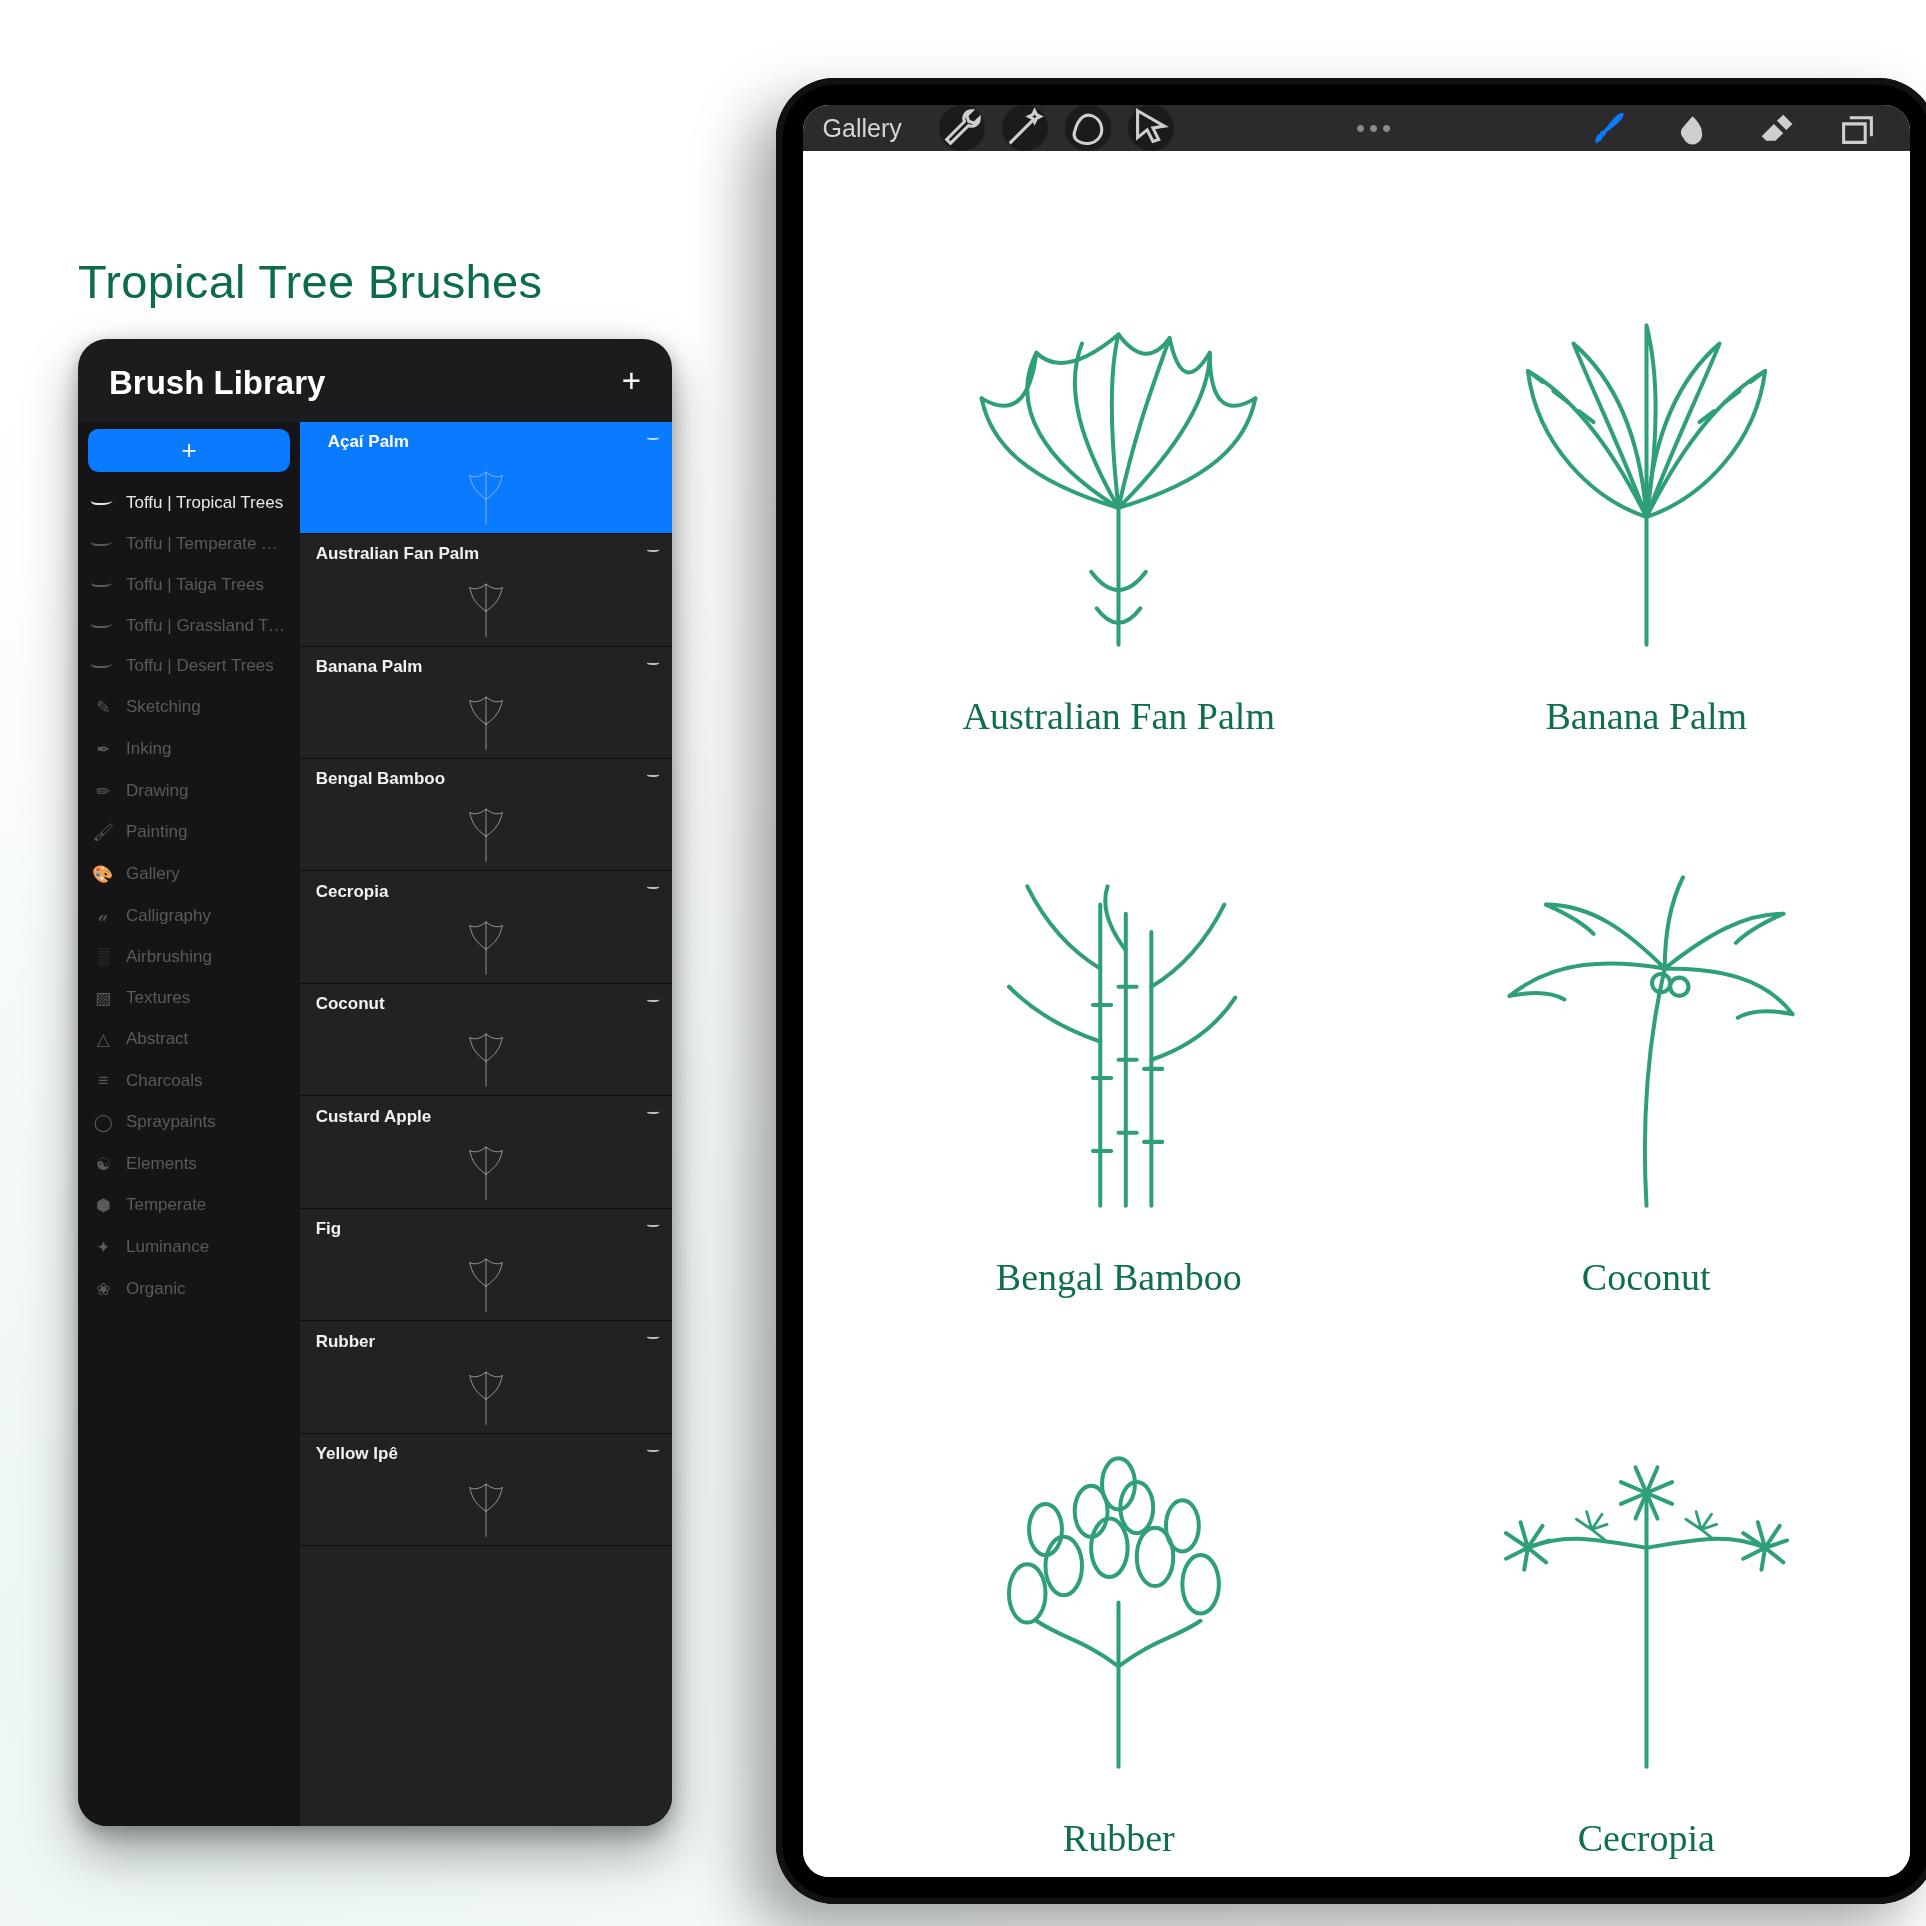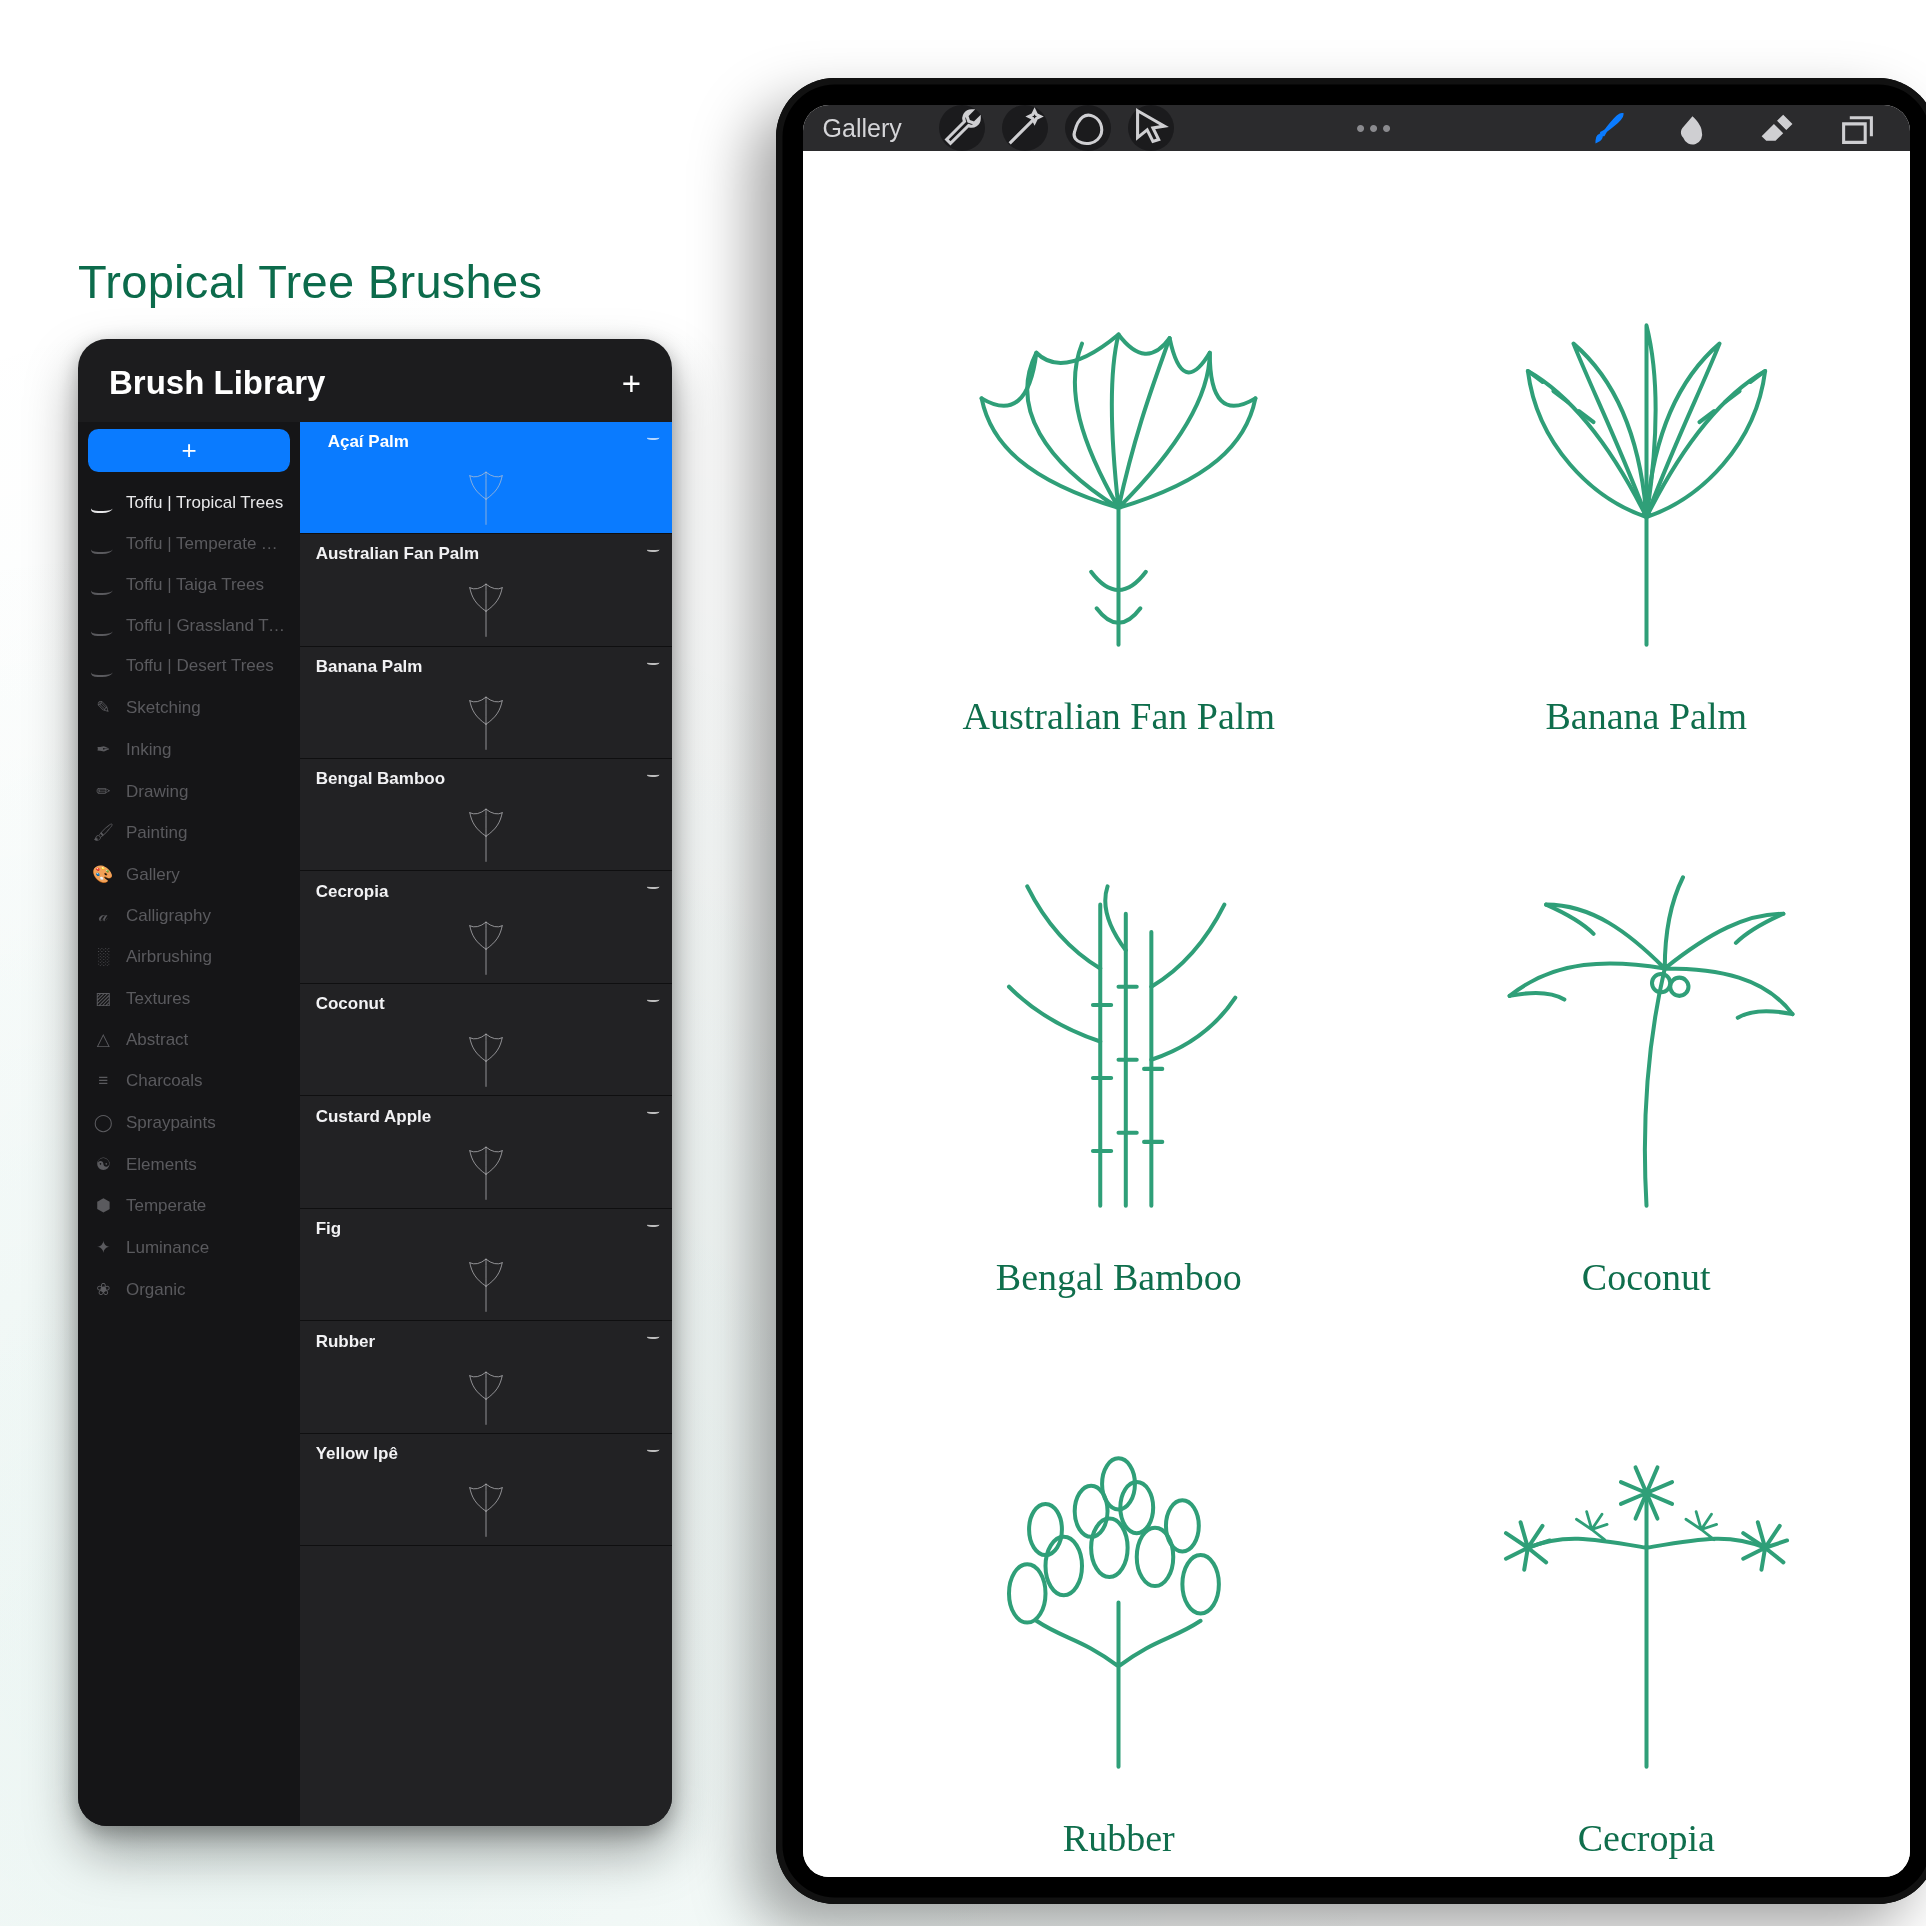--- a/index.html
+++ b/index.html
@@ -41,21 +41,20 @@
     height: 1487px;
     background: #1c1c1e;
     border-radius: 29px;
     box-shadow: 0 26px 52px rgba(0,0,0,0.35), 0 6.5px 19.6px rgba(0,0,0,0.25);
     display: flex;
     flex-direction: column;
     overflow: hidden;
   }
   .bp-header {
     display: flex;
-    align-items: center;
     justify-content: space-between;
     padding: 25px 31px 19.6px 31px;
   }
   .bp-title {
     color: #fff;
     font-size: 33px;
     font-weight: 600;
   }
   .bp-add {
     color: #fff;
@@ -82,21 +81,21 @@
     border-radius: 10.4px;
     display: flex;
     align-items: center;
     justify-content: center;
     color: #fff;
     font-size: 26px;
     font-weight: 300;
   }
   .bp-cat {
     display: flex;
-    align-items: flex-end;
+    align-items: flex-start;
     gap: 11.7px;
     padding: 10.4px 14.3px;
     color: #5a5a5e;
     font-size: 17px;
   }
   .bp-cat .swoosh {
     width: 22px; height: 11.7px;
     border-bottom: 2px solid currentColor;
     border-radius: 0 0 40% 40%;
     transform: skewX(-25deg);

